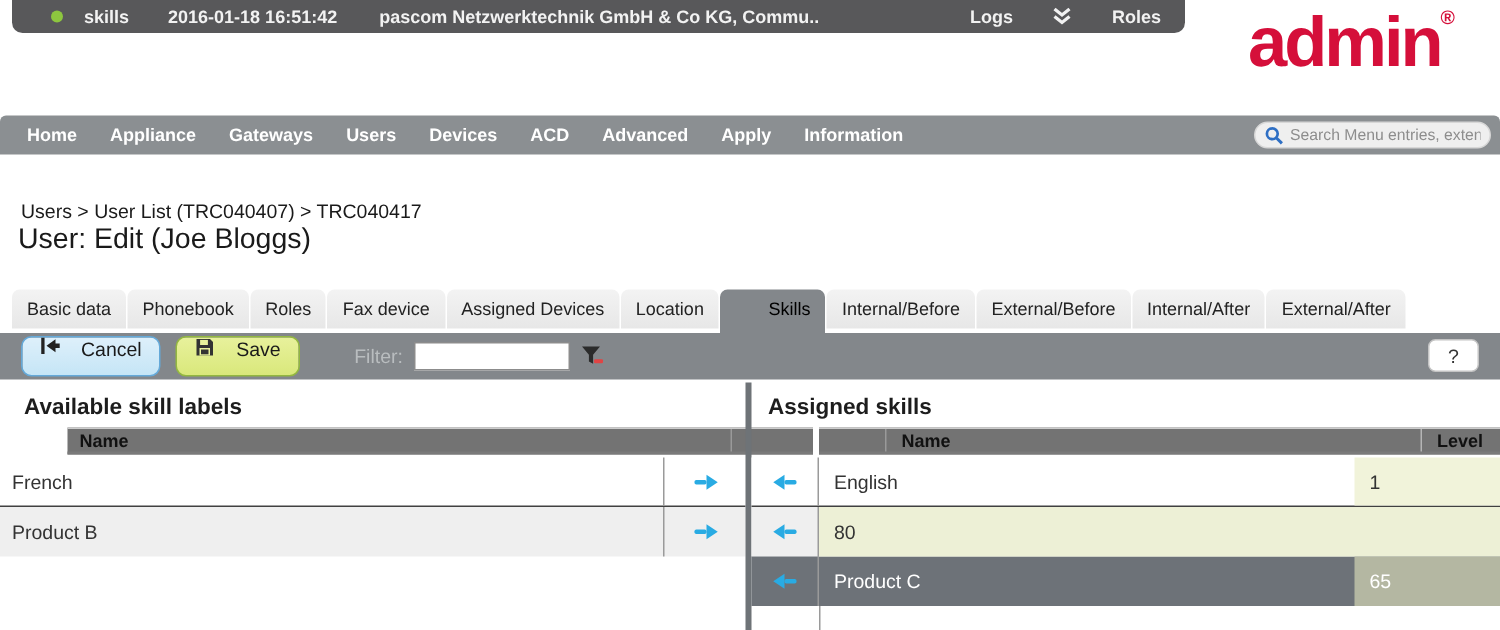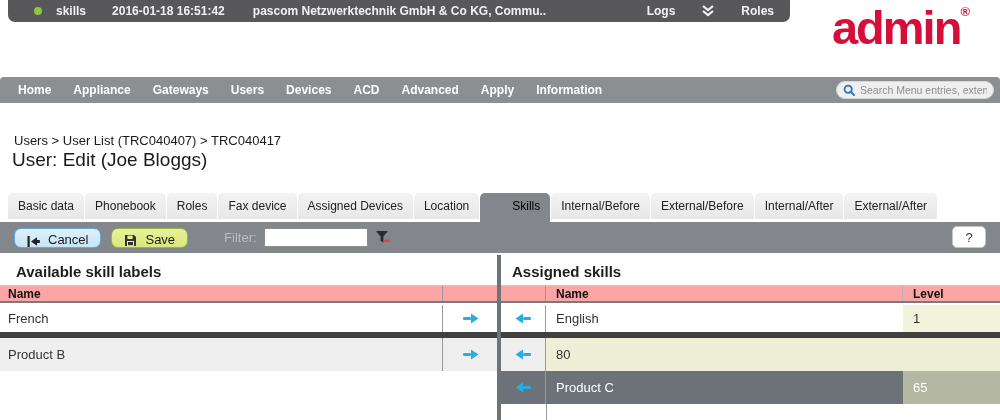--- a/index.html
+++ b/index.html
@@ -46,38 +46,38 @@
 
   
   .tabs{position:absolute;left:8px;top:193px;display:flex;gap:1px;align-items:flex-start;height:29px;}
   .tab{height:26px;line-height:26px;padding:0 10px;font-size:12px;color:#222;cursor:pointer;
     background:linear-gradient(#f3f3f3,#e7e7e7);border-radius:5px 5px 0 0;white-space:nowrap;}
   .tab.active{background:var(--toolbar-gray);color:#000000;height:29px;padding-left:32px;}
 
   
   .toolbar{position:absolute;left:0;top:222px;width:1000px;height:31px;background:var(--toolbar-gray);
     display:flex;align-items:center;padding:0 14px;}
-  .btn{height:20px;display:inline-flex;align-items:flex-end;gap:8px;padding:0 12px;
+  .btn{height:27px;display:inline-flex;align-items:flex-start;gap:14px;padding:0 12px;
     border-radius:7px;font-size:13px;color:#1a1a1a;cursor:pointer;font-family:inherit;}
   .btn-cancel{background:linear-gradient(#def0fb,var(--cancel-blue));border:1.5px solid var(--cancel-border);}
   .btn-save{margin-left:10px;background:linear-gradient(#e8f19c,var(--save-green));border:1.5px solid var(--save-border);}
   .filter-label{margin-left:36px;font-size:13px;color:#b9bdbf;}
   .filter-input{margin-left:7px;width:104px;height:19px;border:1px solid #8c8c8c;background:#fff;
     font-size:12px;padding:0 4px;font-family:inherit;}
   .funnel{margin-left:7px;display:flex;align-items:center;cursor:pointer;}
   .btn-help{position:absolute;right:14px;top:4px;width:34px;height:22px;background:#fff;
     border:1px solid #c4c4c4;border-radius:5px;font-size:13px;color:#333;cursor:pointer;
     display:flex;align-items:center;justify-content:center;font-family:inherit;}
 
   
   .panel-title{position:absolute;font-size:15px;font-weight:bold;color:#1d1d1d;top:263px;}
   .pt-left{left:8px;margin-left:8px;} .pt-right{left:512px;}
 
-  .hdr-row{position:absolute;top:285px;height:18px;background:#fca5a5;border-top:1px solid #ccc;
-    border-bottom:2px solid #7a7a7a;display:flex;font-size:12px;font-weight:bold;color:#111;}
+  .hdr-row{position:absolute;top:285px;height:18px;background:#737373;border-top:1px solid #ccc;
+    border-bottom:2px solid #7a7a7a;display:flex;font-size:12px;font-weight:bold;color:#111;margin-left:45px;}
   .hdr-left{left:0;width:497px;}
   .hdr-right{left:501px;width:499px;}
   .hdr-cell{display:flex;align-items:center;}
 
   .lt-name{width:443px;padding-left:8px;border-right:1px solid #9a9a9a;}
   .lt-action{flex:1;}
   .rt-action{width:45px;border-right:1px solid #9a9a9a;}
   .rt-name{width:357px;padding-left:10px;border-right:1px solid #b5b5b5;}
   .rt-level{flex:1;padding-left:10px;}
 
@@ -87,21 +87,21 @@
   .trow.alt{background:#efefef;}
   .trow .cell{display:flex;align-items:center;}
   .trow .c-name{width:443px;padding-left:8px;border-right:1px solid #9a9a9a;}
   .trow .c-action{flex:1;justify-content:center;}
   .trow.rt .c-action{flex:0 0 45px;border-right:1px solid #9a9a9a;justify-content:center;}
   .trow.rt .c-name{width:357px;padding-left:10px;border-right:1px solid transparent;}
   .trow.rt .c-level{flex:1;padding-left:10px;background:var(--level-cell);}
   .trow.rt.alt .c-level{background:#edf0d6;}
   .trow.selected{background:var(--selected-row);color:#fff;}
   .trow.selected .c-level{background:var(--level-cell-selected);color:#fff;}
-  .trow.white{background:#fff;border-bottom:6px solid #404040;}
+  .trow.white{background:#fff;border-bottom:1px solid #404040;}
 
   .arrow-btn{background:transparent;border:none;cursor:pointer;display:flex;align-items:center;padding:2px;}
 
   
   .splitter{position:absolute;left:497px;top:255px;width:4px;height:165px;background:#6e7377;cursor:col-resize;}
   .vline-right{position:absolute;left:546px;top:404px;width:1px;height:16px;background:#9a9a9a;}
 </style>
 </head>
 <body>
 

